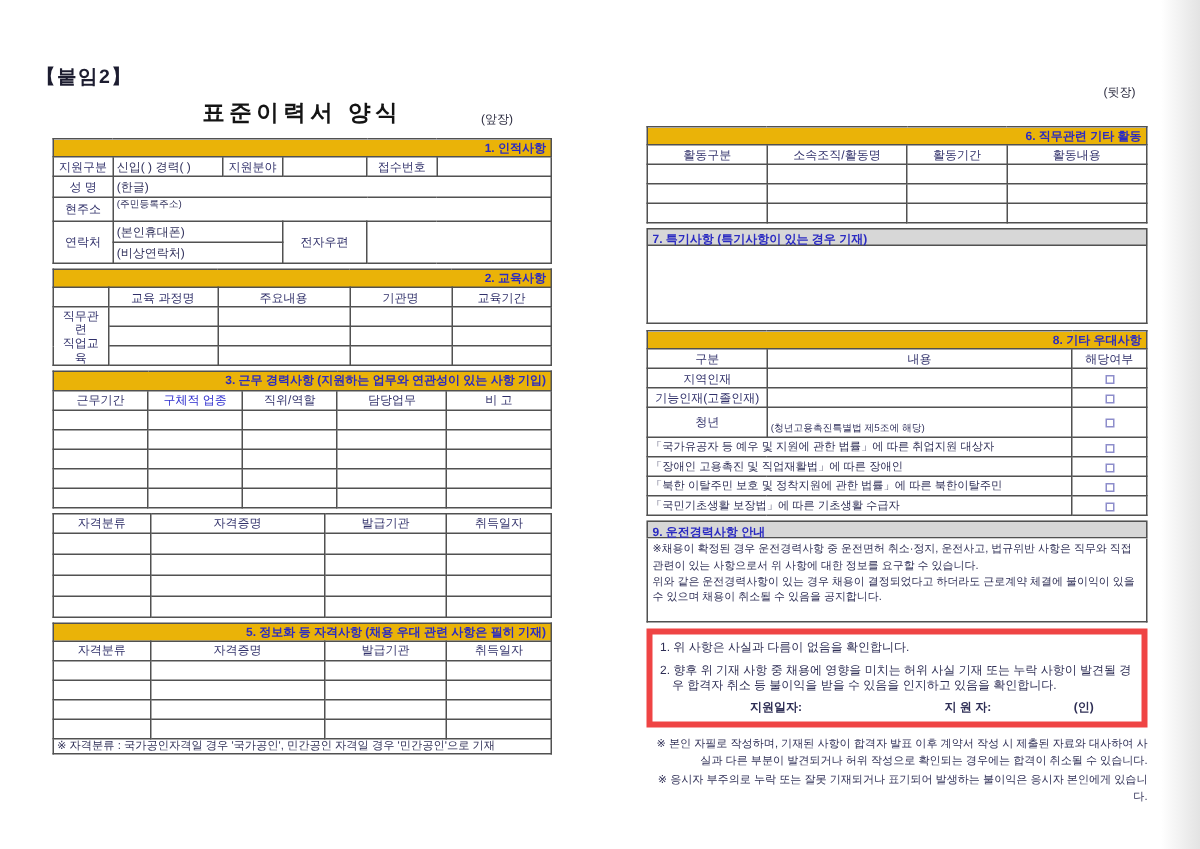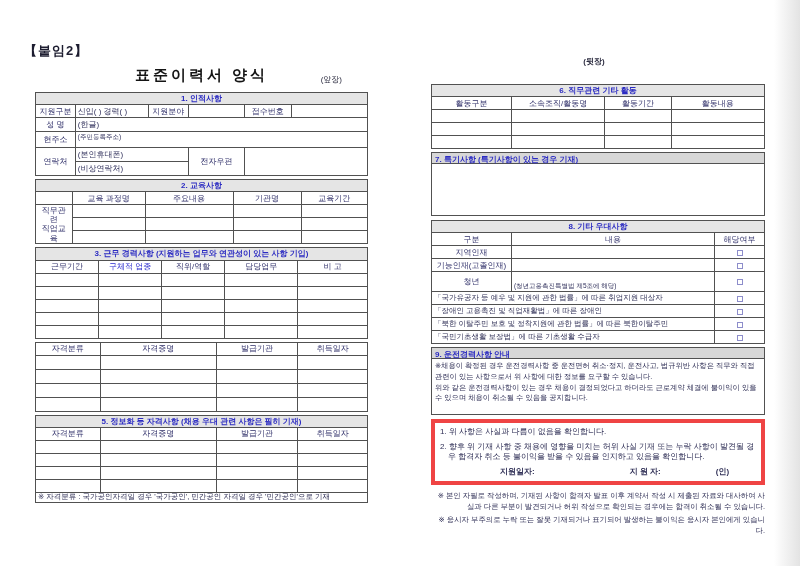--- a/index.html
+++ b/index.html
@@ -18,30 +18,30 @@
   .attach {
     position:absolute; left:24px; top:42px;
     font-size:13px; font-weight:bold; color:#1d1d30; letter-spacing:1px;
   }
   .page-left  { position:absolute; left:35px;  top:66px; width:333px; }
   .page-right { position:absolute; left:431px; top:56px; width:334px; }
 
   .title-row { position:relative; height:24px; margin-bottom:2px; text-align:center; }
   .doc-title { font-size:15px; font-weight:bold; color:#141414; letter-spacing:3px;text-align:center; }
   .marker-front { position:absolute; right:26px; top:8px; font-size:8px; color:#2c2c40; }
-  .marker-back  { text-align:center; font-size:8px; color:#2c2c40; height:10px; margin-bottom:18px; padding-right:8px;font-weight:bold; }
+  .marker-back  { text-align:right; font-size:8px; color:#2c2c40; height:10px; margin-bottom:18px; padding-right:8px; }
 
   table { width:100%; border-collapse:collapse; table-layout:fixed; margin-bottom:3px; }
   td {
     border:1px solid #515151; font-size:8px; line-height:1.15;
     text-align:center; vertical-align:middle; height:13px;
     padding:0 2px; color:#2e2e55; overflow:hidden;
   }
   td.bar {
-    background:#e5e5e5; text-align:center; font-weight:bold;
+    background:#eab308; text-align:right; font-weight:bold;
     color:#2b2bc2; height:12px; padding:1px 3px; white-space:nowrap;
   }
   .bar-note { color:#2b2bc2; font-weight:bold; }
   td.hdr { color:#30306a; }
   td.hdr-blue { color:#2a2ace; }
   td.lbl { color:#30306a; }
   td.hint { text-align:left; color:#31315c; }
   td.hint-sm { text-align:left; color:#31315c; font-size:6.5px; vertical-align:top; padding-top:1px; }
   td.tall { height:14px; }
   td.short { height:10px; }

